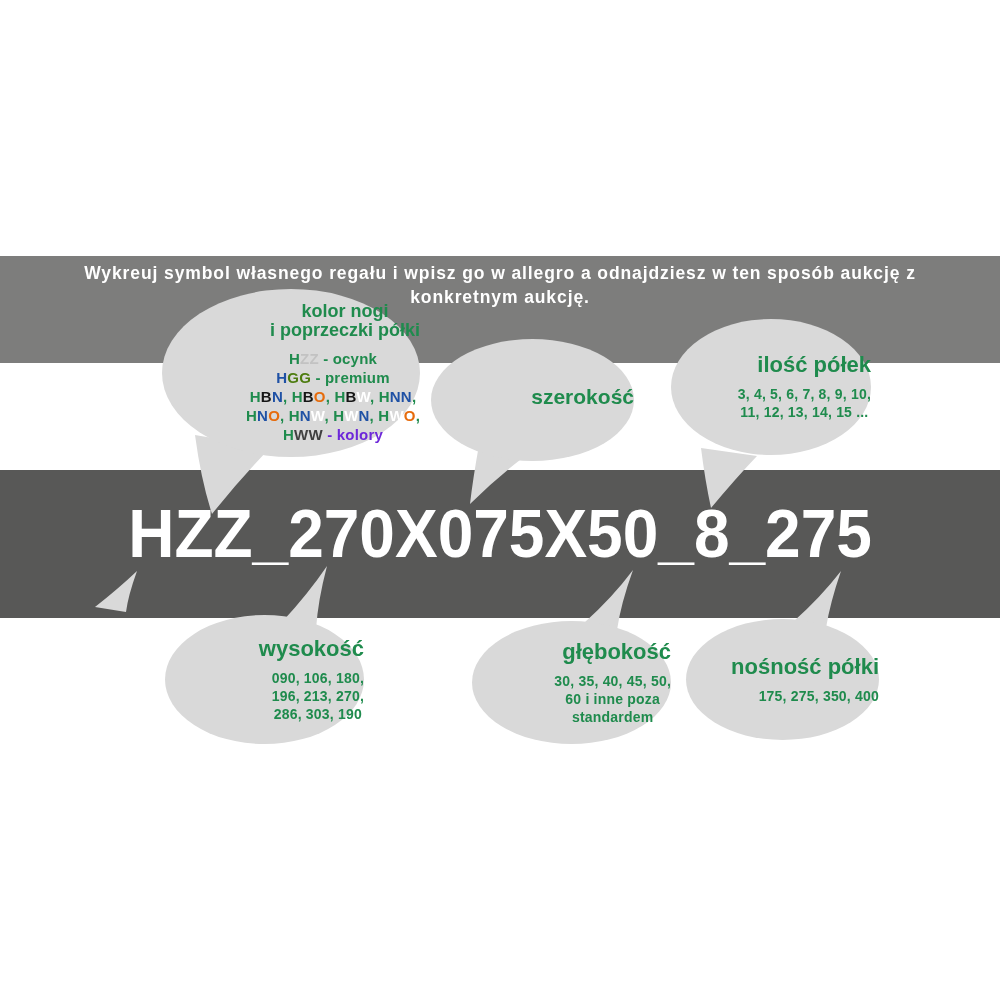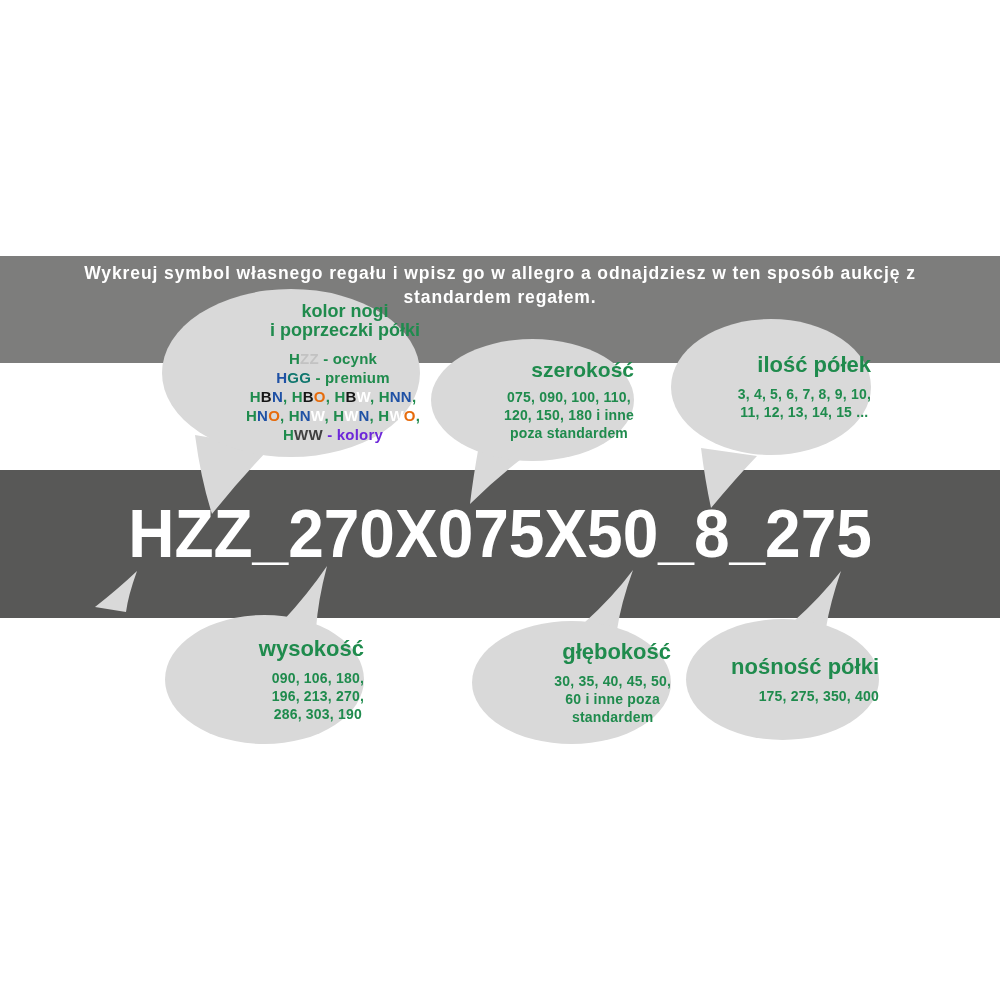--- a/index.html
+++ b/index.html
@@ -50,21 +50,21 @@
 </head>
 <body>
 
 <div class="page">
 
   <div class="band band-medium"></div>
   <div class="band band-dark"></div>
 
   <div class="banner">
     <div>Wykreuj symbol własnego regału i wpisz go w allegro a odnajdziesz w ten sposób aukcję z</div>
-    <div>standardem regałem.</div>
+    <div>konkretnym aukcję.</div>
   </div>
 
   <div class="big-code">HZZ_270X075X50_8_275</div>
 
   <svg class="tails" viewBox="0 0 1000 1000">
     <path d="M195,427 Q201,472 212,506 Q240,471 270,440 Z" fill="#d9d9d9"></path>
     <path d="M479,437 Q473,470 470,496 Q498,468 528,446 Z" fill="#d9d9d9"></path>
     <path d="M701,440 Q705,472 711,500 Q736,470 757,448 Z" fill="#d9d9d9"></path>
     <path d="M95,599 Q118,581 137,563 Q128,588 126,604 Z" fill="#d9d9d9"></path>
     <path d="M282,614 Q308,586 327,558 Q318,592 316,621 Z" fill="#d9d9d9"></path>
@@ -72,34 +72,29 @@
     <path d="M794,613 Q820,590 841,563 Q830,595 826,620 Z" fill="#d9d9d9"></path>
   </svg>
 
   <div class="bubble b-kolor">
     <div class="title">
       <div>kolor nogi</div>
       <div>i poprzeczki półki</div>
     </div>
     <div class="codes">
         <div><span style="color: rgb(31, 139, 77);">H</span><span style="color: rgb(194, 194, 194);">ZZ</span><span style="color: rgb(31, 139, 77);"> - ocynk</span></div>
-        <div><span style="color: rgb(31, 81, 165);">H</span><span style="color: #0f766e;">GG</span><span style="color: rgb(31, 139, 77);"> - premium</span></div>
+        <div><span style="color: rgb(31, 81, 165);">H</span><span style="color: #4d7c0f;">GG</span><span style="color: rgb(31, 139, 77);"> - premium</span></div>
         <div><span style="color: rgb(31, 139, 77);">H</span><span style="color: rgb(22, 22, 22);">B</span><span style="color: rgb(31, 81, 165);">N</span><span style="color: rgb(31, 139, 77);">, </span><span style="color: rgb(31, 139, 77);">H</span><span style="color: rgb(22, 22, 22);">B</span><span style="color: rgb(230, 107, 12);">O</span><span style="color: rgb(31, 139, 77);">, </span><span style="color: rgb(31, 139, 77);">H</span><span style="color: rgb(22, 22, 22);">B</span><span style="color: rgb(255, 255, 255);">W</span><span style="color: rgb(31, 139, 77);">, </span><span style="color: rgb(31, 139, 77);">H</span><span style="color: rgb(31, 81, 165);">NN</span><span style="color: rgb(31, 139, 77);">,</span></div>
         <div><span style="color: rgb(31, 139, 77);">H</span><span style="color: rgb(31, 81, 165);">N</span><span style="color: rgb(230, 107, 12);">O</span><span style="color: rgb(31, 139, 77);">, </span><span style="color: rgb(31, 139, 77);">H</span><span style="color: rgb(31, 81, 165);">N</span><span style="color: rgb(255, 255, 255);">W</span><span style="color: rgb(31, 139, 77);">, </span><span style="color: rgb(31, 139, 77);">H</span><span style="color: rgb(255, 255, 255);">W</span><span style="color: rgb(31, 81, 165);">N</span><span style="color: rgb(31, 139, 77);">, </span><span style="color: rgb(31, 139, 77);">H</span><span style="color: rgb(255, 255, 255);">W</span><span style="color: rgb(230, 107, 12);">O</span><span style="color: rgb(31, 139, 77);">,</span></div>
         <div><span style="color: rgb(31, 139, 77);">H</span><span style="color: #404040;">WW</span><span style="color: #6d28d9;"> - kolory</span></div>
       </div>
   </div>
 
   <div class="bubble b-szer">
     <div class="title title-md">szerokość</div>
-    <div class="body-lines">
-        <div>075, 090, 100, 110,</div>
-        <div>120, 150, 180  i inne</div>
-        <div>poza standardem</div>
-      </div>
   </div>
 
   <div class="bubble b-ilosc">
     <div class="title title-lg">ilość półek</div>
     <div class="body-lines">
         <div>3, 4, 5, 6, 7, 8, 9, 10,</div>
         <div>11, 12, 13, 14, 15 ...</div>
       </div>
   </div>
 

